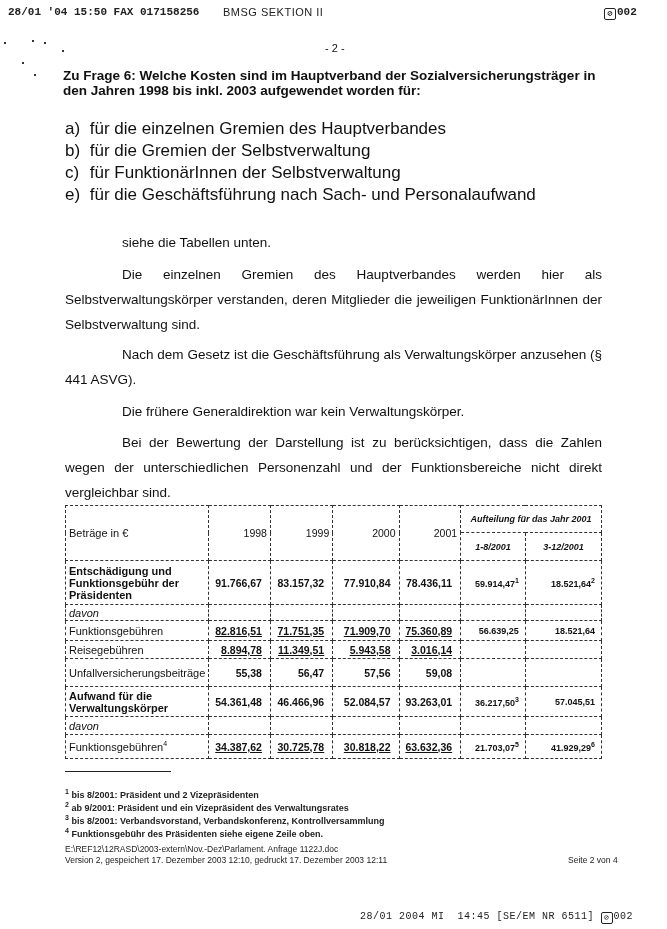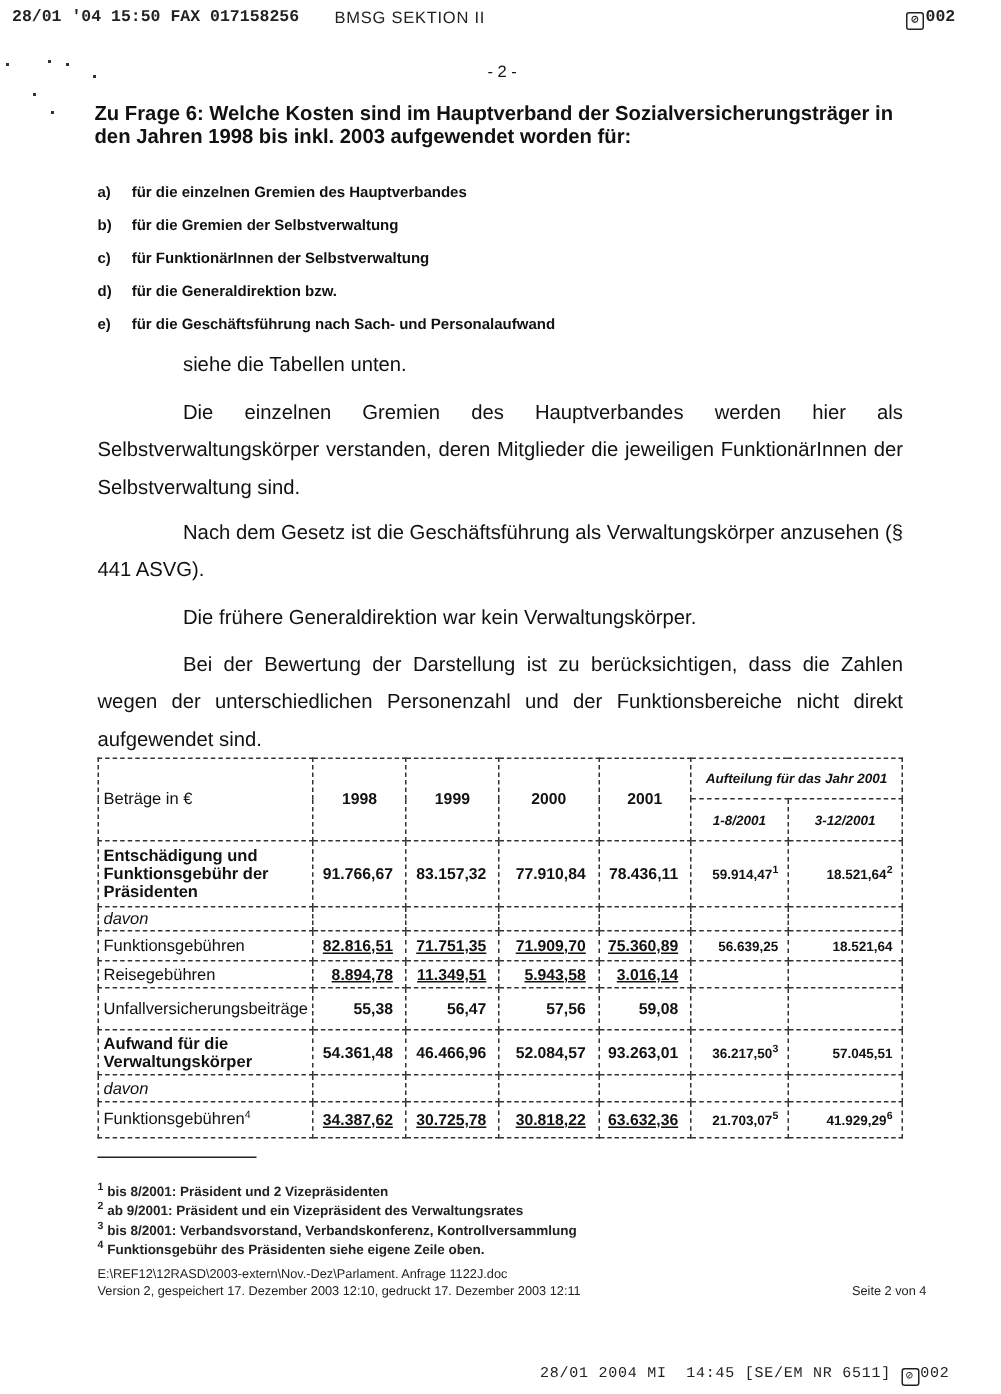--- a/index.html
+++ b/index.html
@@ -7,30 +7,30 @@
   .fax { position:absolute; font-family:"Liberation Mono", monospace; font-size:11px; color:#222; white-space:pre; }
   .fax-top-left { left:8px; top:6px; font-weight:bold; }
   .fax-top-mid { left:223px; top:6px; font-family:Liberation Sans, sans-serif; letter-spacing:0.5px; }
   .fax-top-right { left:604px; top:6px; font-weight:bold; }
   .fax-bottom { left:360px; top:911px; font-size:10px; letter-spacing:0.5px; }
   .fax-icon { display:inline-block; width:10px; height:10px; border:1.5px solid #222; border-radius:2px; font-size:8px; line-height:10px; text-align:center; vertical-align:-1px; margin-right:1px; }
   .specks { position:absolute; left:0; top:30px; width:60px; height:60px; }
   .speck { position:absolute; width:2px; height:2px; background:#333; }
   .pagenum { position:absolute; left:325px; top:42px; font-size:11px; }
   .title { position:absolute; left:63px; top:68px; width:560px; font-weight:bold; font-size:13.5px; line-height:15px; }
-  .list { position:absolute; left:65px; top:120px; font-size:10px;font-weight:bold; }
+  .list { position:absolute; left:65px; top:120px; font-size:17px; }
   .list-item { height:22px; line-height:17px; }
   .list-item .lbl { display:inline-block; width:20px; }
   .para { position:absolute; left:65px; width:537px; font-size:13.5px; line-height:25px; text-align:justify; }
   .indent { text-indent:57px; }
   table.data { position:absolute; left:65px; top:505px; width:537px; border-collapse:collapse; font-size:10.5px; }
   table.data td { border:1px dashed #333; padding:1px 3px; vertical-align:middle; }
   table.data .num { text-align:right; font-weight:bold; padding-right:8px; }
   table.data .num-sm { text-align:right; font-size:9px; font-weight:bold; padding-right:6px; }
-  table.data .hdr { text-align:center; font-weight:bold; font-size:10.5px; }
+  table.data .hdr { text-align:right; font-weight:normal; font-size:10.5px; }
   table.data .hdr-sm { text-align:center; font-weight:bold; font-size:9px;font-style:italic; }
   table.data .lab { font-size:11px; }
   table.data .lab-b { font-weight:bold; font-size:11px; line-height:12px;margin-left:36px; }
   table.data .lab-i { font-style:italic; font-size:11px; }
   table.data .ul { text-decoration:underline; }
   sup { font-size:7px; }
   .rule { position:absolute; left:65px; top:771px; width:106px; border-top:1.5px solid #222; }
   .notes { position:absolute; left:65px; top:785px; font-size:9px; font-weight:bold; color:#222; }
   .note { height:13px; line-height:13px; }
   .path { position:absolute; left:65px; top:844px; font-size:8.5px; color:#222; line-height:11px; }
@@ -53,29 +53,28 @@
 </div>
 
 <div class="pagenum">- 2 -</div>
 
 <div class="title">Zu Frage 6: Welche Kosten sind im Hauptverband der Sozialversicherungsträger in den Jahren 1998 bis inkl. 2003 aufgewendet worden für:</div>
 
 <div class="list">
   <div class="list-item"><span class="lbl">a)</span> <span>für die einzelnen Gremien des Hauptverbandes</span></div>
   <div class="list-item"><span class="lbl">b)</span> <span>für die Gremien der Selbstverwaltung</span></div>
   <div class="list-item"><span class="lbl">c)</span> <span>für FunktionärInnen der Selbstverwaltung</span></div>
-  <div class="list-item"><span class="lbl">d)</span> <span>für die Generaldirektion bzw.</span></div>
   <div class="list-item"><span class="lbl">e)</span> <span>für die Geschäftsführung nach Sach- und Personalaufwand</span></div>
 </div>
 
 <div class="para" style="left:122px;top:230px;width:480px">siehe die Tabellen unten.</div>
 <div class="para indent" style="top:262px">Die einzelnen Gremien des Hauptverbandes werden hier als Selbstverwaltungskörper verstanden, deren Mitglieder die jeweiligen FunktionärInnen der Selbstverwaltung sind.</div>
 <div class="para indent" style="top:342px">Nach dem Gesetz ist die Geschäftsführung als Verwaltungskörper anzusehen (§ 441 ASVG).</div>
 <div class="para indent" style="top:399px">Die frühere Generaldirektion war kein Verwaltungskörper.</div>
-<div class="para indent" style="top:430px">Bei der Bewertung der Darstellung ist zu berücksichtigen, dass die Zahlen wegen der unterschiedlichen Personenzahl und der Funktionsbereiche nicht direkt aufgewendet sind.</div>
+<div class="para indent" style="top:430px">Bei der Bewertung der Darstellung ist zu berücksichtigen, dass die Zahlen wegen der unterschiedlichen Personenzahl und der Funktionsbereiche nicht direkt vergleichbar sind.</div>
 
 <table class="data">
   <colgroup>
     <col style="width:120px">
       <col style="width:63px">
       <col style="width:64px">
       <col style="width:70px">
       <col style="width:63px">
       <col style="width:70px">
       <col style="width:87px">

